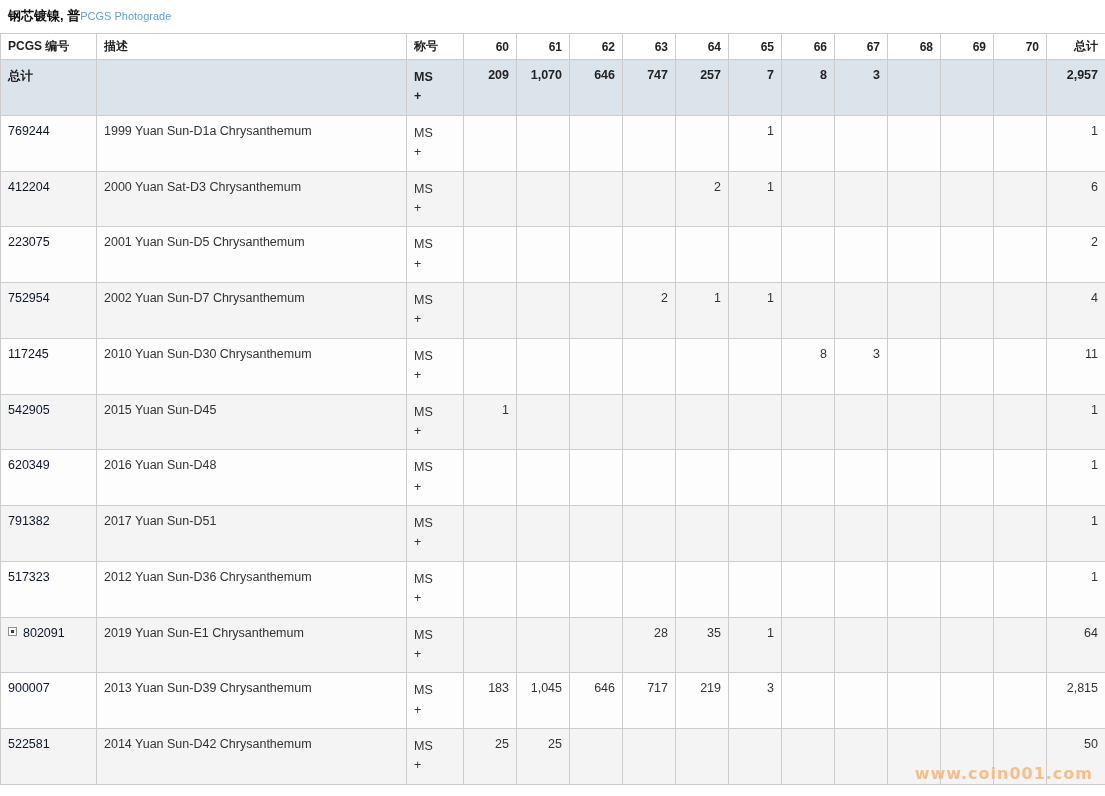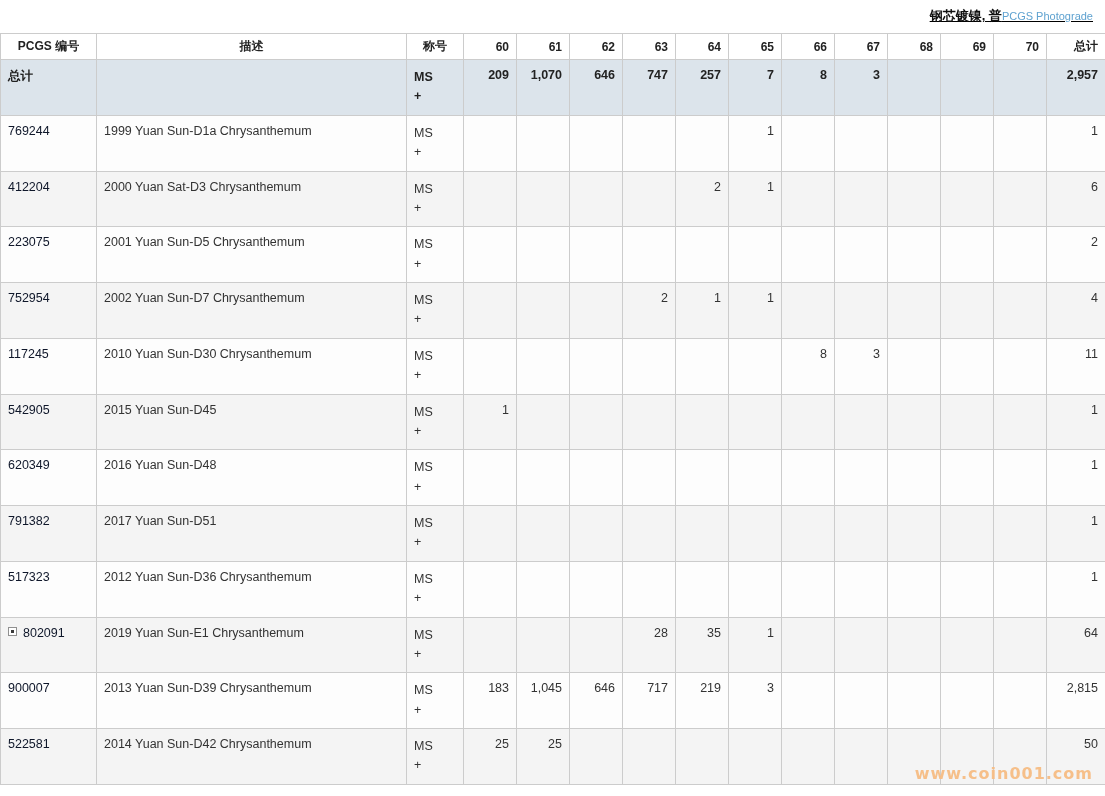--- a/index.html
+++ b/index.html
@@ -1,26 +1,26 @@
 <!DOCTYPE html>
 <html><head>
 <meta charset="utf-8">
 <style>
   * { box-sizing: border-box; }
   body { margin: 0; background: #fff; font-family: "Liberation Sans", "DejaVu Sans", sans-serif; }
   .page { position: relative; width: 1105px; height: 796px; overflow: hidden; background: #fff; }
-  .section-header { display: flex; justify-content: flex-end; align-items: center;
-                    padding: 7px 12px 8px 8px; text-decoration: underline; }
+  .section-header { display: flex; justify-content: flex-start; align-items: center;
+                    padding: 7px 12px 8px 8px; }
   .section-title { margin: 0; font-size: 13px; font-weight: bold; color: #111; }
   .photograde { font-size: 11px; color: #5fa2d0; text-decoration: none; }
 
   table.pop { border-collapse: collapse; table-layout: fixed; width: 1105px; font-size: 12.5px; }
   table.pop th, table.pop td { border: 1px solid #ccc; overflow: hidden; }
 
-  table.pop th { font-weight: bold; color: #222; font-size: 12px; text-align: center;
+  table.pop th { font-weight: bold; color: #222; font-size: 12px; text-align: left;
                  padding: 4px 7px; background: #fff; height: 22px; }
   table.pop th.num { text-align: right; }
   .c-pcgs { width: 96px; } .c-desc { width: 310px; } .c-desig { width: 57px; }
   .c-grade { width: 53px; } .c-total { width: 59px; }
 
   table.pop td { vertical-align: top; padding: 8px 7px; color: #333; }
   td.num { text-align: right; }
   td.desig { white-space: pre-line; line-height: 1.55; }
   tr.body-row, tr.total-row { height: 45px; }
 

